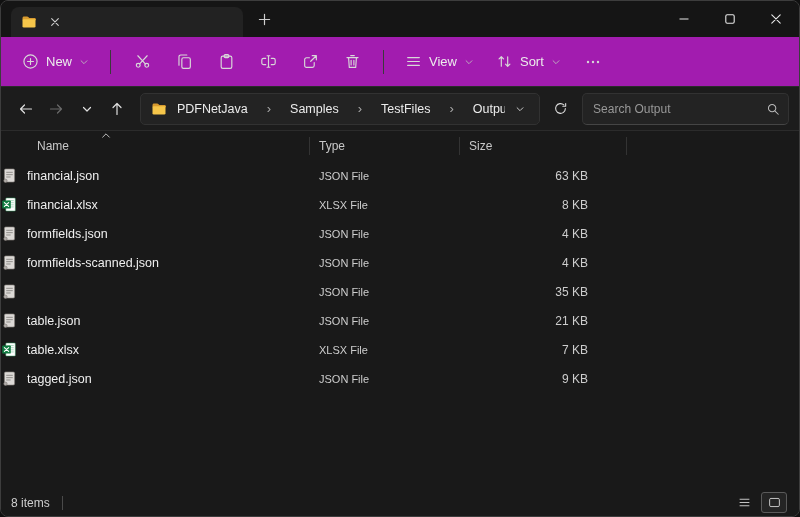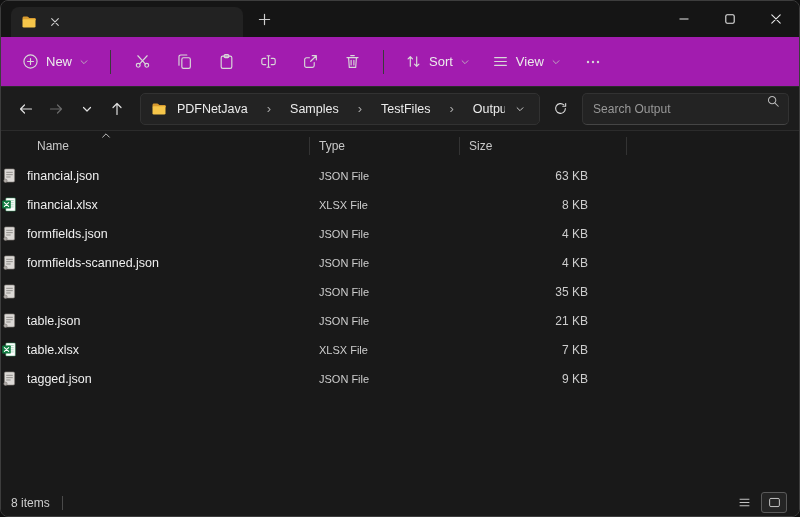--- a/index.html
+++ b/index.html
@@ -41,21 +41,21 @@
   .addressbar { flex:1; height:32px; margin:0 6px 0 8px; background:#232323; border:1px solid #323232;
                 border-radius:5px; display:flex; align-items:center; padding:0 8px 0 10px; gap:4px; max-width:400px; }
   .crumbs { flex:1; display:flex; align-items:center; gap:12px; overflow:hidden; white-space:nowrap; }
   .crumb { font-size:12.5px; color:#ececec; padding:2px 6px; border-radius:3px; }
   .crumb-sep { color:#a8a8a8; font-size:13px; padding:0 1px; }
   .addr-chev { border:none; background:transparent; color:#c8c8c8; width:22px; height:22px;
                display:flex; align-items:center; justify-content:center; border-radius:3px; }
   .refresh-btn { width:32px; height:32px; border:none; background:transparent; color:#d8d8d8;
                  display:flex; align-items:center; justify-content:center; border-radius:5px; margin-right:6px; }
   .searchbox { width:218px; height:32px; background:#232323; border:1px solid #323232; border-bottom-color:#454545;
-               border-radius:5px; display:flex; padding:0 8px 0 10px; }
+               border-radius:5px; display:flex; align-items:center; padding:0 8px 0 10px; }
   .searchbox input { flex:1; border:none; background:transparent; outline:none; color:#e8e8e8;
                      font-size:12px; font-family:inherit; }
   .searchbox input::placeholder { color:#989898; }
 
   
   .list-header { height:30px; display:grid; grid-template-columns:308px 150px 167px 1fr;
                  align-items:center; color:#c8c8c8; font-size:12px; position:relative; }
   .hdr-name { padding-left:36px; }
   .hdr-type, .hdr-size { padding-left:10px; }
   .hdr-vsep { position:absolute; top:6px; bottom:6px; width:1px; background:#333333; }
@@ -187,39 +187,39 @@
         <svg width="17" height="17" viewBox="0 0 16 16" stroke="#d8d8d8" stroke-width="1.1" stroke-linecap="round" stroke-linejoin="round" fill="none">
             <path d="M2.8 4.3h10.4M6.3 2.4h3.4M4.3 4.3l.7 9.3h6l.7-9.3M6.7 7v4.2M9.3 7v4.2"></path>
           </svg>
       </span>
     </button>
 
     <div class="tb-sep"></div>
 
     <button class="tb-btn">
       <span>
-        <svg width="17" height="17" viewBox="0 0 16 16" stroke="#d8d8d8" stroke-width="1.1" stroke-linecap="round" stroke-linejoin="round" fill="none">
-            <path d="M5 12.5v-9M2.9 5.6 5 3.5l2.1 2.1M11 3.5v9M8.9 10.4l2.1 2.1 2.1-2.1"></path>
-          </svg>
-      </span>
-      <span>Sort</span>
+        <svg width="17" height="17" viewBox="0 0 16 16" stroke="#d8d8d8" stroke-width="1.1" stroke-linecap="round" fill="none">
+            <path d="M2.5 4.3h11M2.5 8h11M2.5 11.7h11"></path>
+          </svg>
+      </span>
+      <span>View</span>
       <span class="chev">
         <svg width="10" height="10" viewBox="0 0 12 12" stroke="#c0c0c0" stroke-width="1.2" stroke-linecap="round" stroke-linejoin="round" fill="none">
             <path d="M2.5 4.5 6 8l3.5-3.5"></path>
           </svg>
       </span>
     </button>
 
     <button class="tb-btn">
       <span>
-        <svg width="17" height="17" viewBox="0 0 16 16" stroke="#d8d8d8" stroke-width="1.1" stroke-linecap="round" fill="none">
-            <path d="M2.5 4.3h11M2.5 8h11M2.5 11.7h11"></path>
-          </svg>
-      </span>
-      <span>View</span>
+        <svg width="17" height="17" viewBox="0 0 16 16" stroke="#d8d8d8" stroke-width="1.1" stroke-linecap="round" stroke-linejoin="round" fill="none">
+            <path d="M5 12.5v-9M2.9 5.6 5 3.5l2.1 2.1M11 3.5v9M8.9 10.4l2.1 2.1 2.1-2.1"></path>
+          </svg>
+      </span>
+      <span>Sort</span>
       <span class="chev">
         <svg width="10" height="10" viewBox="0 0 12 12" stroke="#c0c0c0" stroke-width="1.2" stroke-linecap="round" stroke-linejoin="round" fill="none">
             <path d="M2.5 4.5 6 8l3.5-3.5"></path>
           </svg>
       </span>
     </button>
 
     <button class="tb-btn tb-icon-btn">
       <span>
         <svg width="16" height="16" viewBox="0 0 16 16" fill="#d8d8d8">

